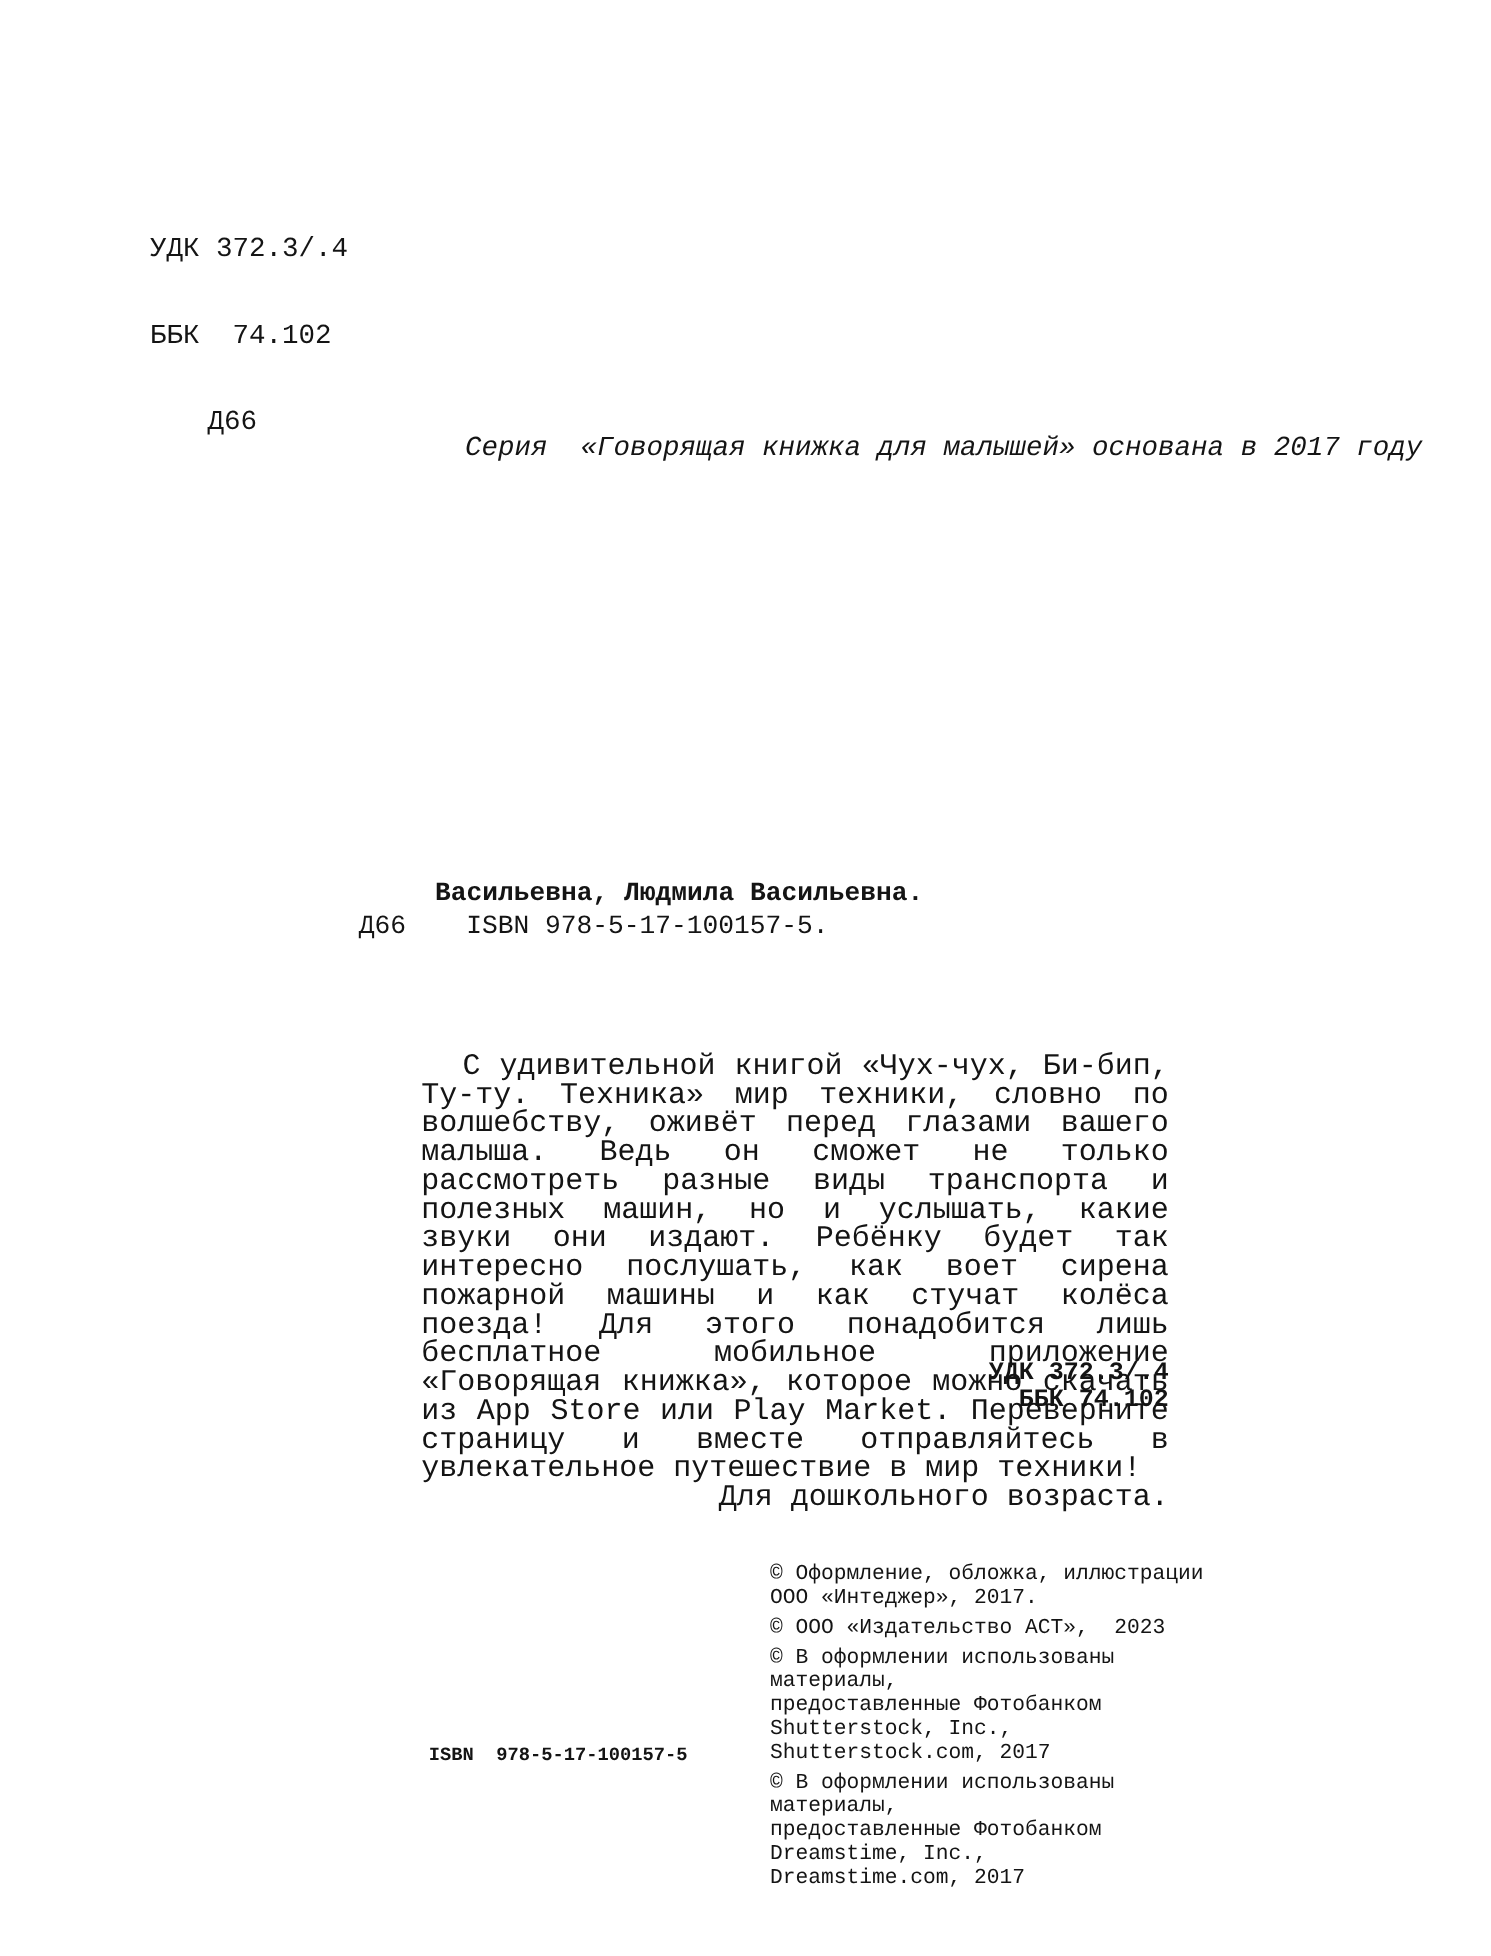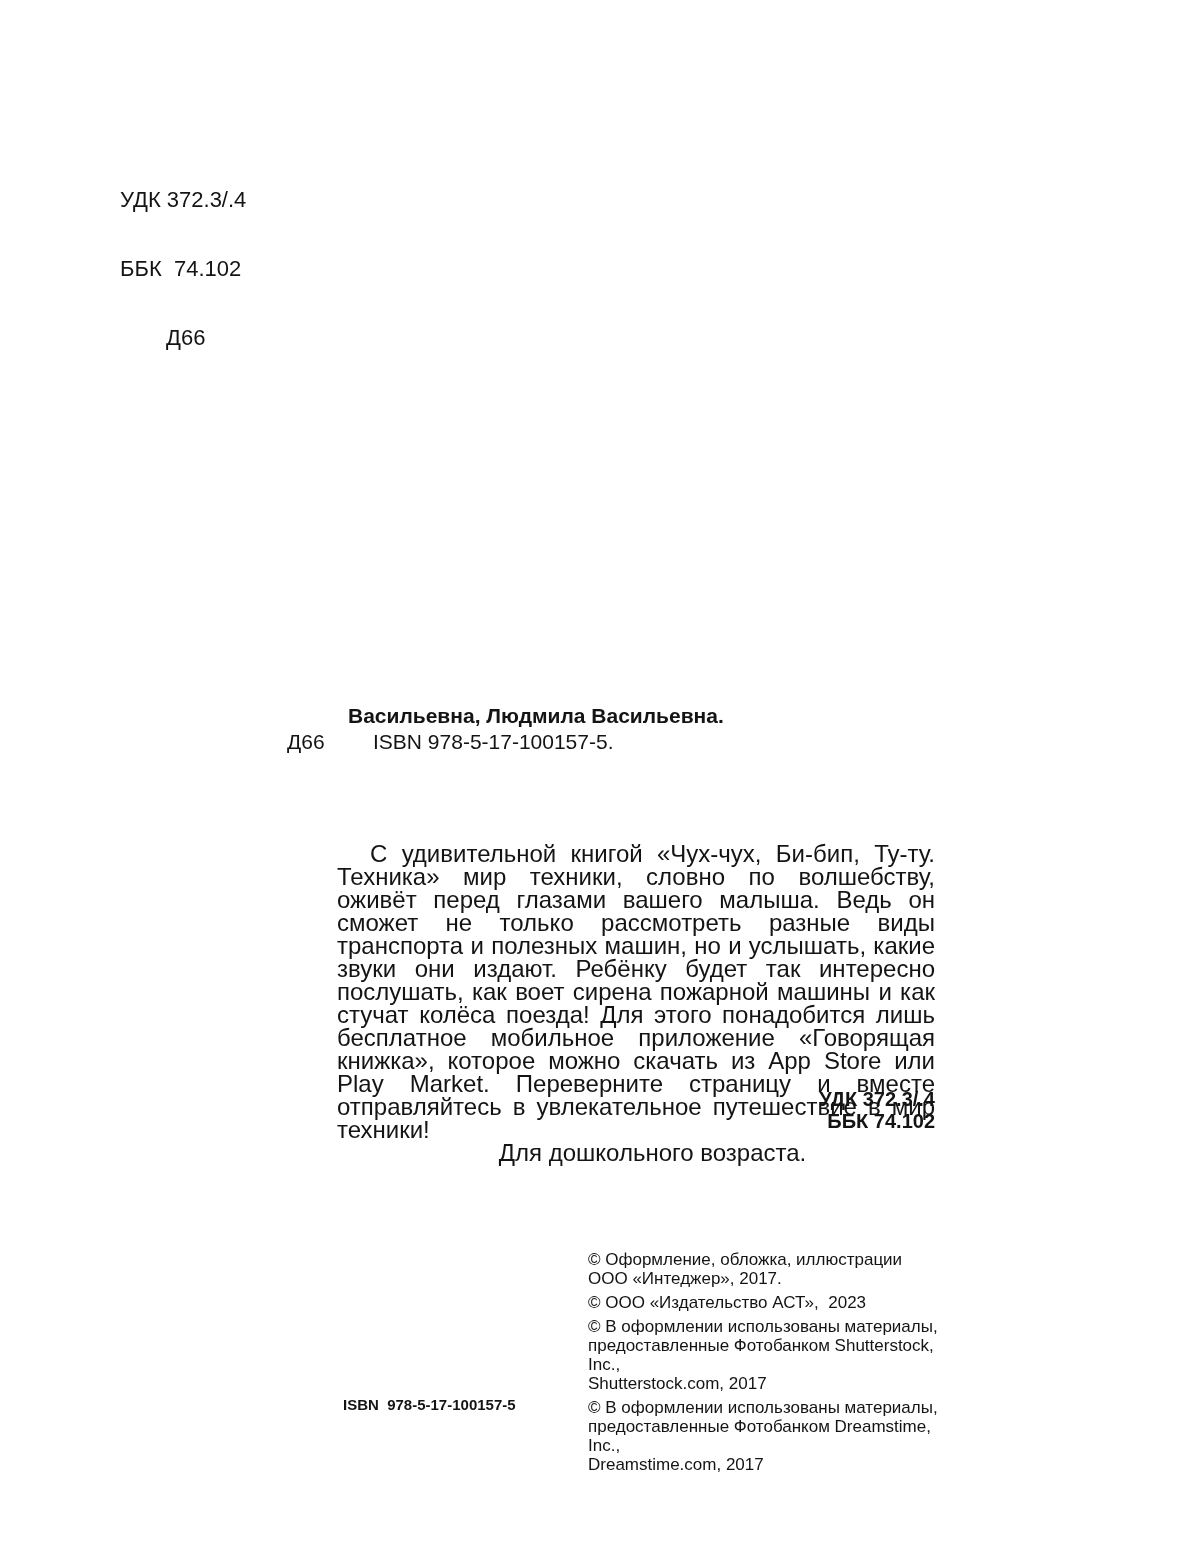--- a/index.html
+++ b/index.html
@@ -3,21 +3,21 @@
 <meta charset="utf-8">
 <style>
   html, body { margin: 0; padding: 0; background: #e8e8e8; }
   .page {
     position: relative;
     width: 1193px;
     height: 1565px;
     margin: 0 auto;
     background: #ffffff;
     color: #141414;
-    font-family: Liberation Sans, sans-serif;
+    font-family: Liberation Mono, monospace;
     overflow: hidden;
   }
   
   .class-top {
     position: absolute;
     left: 120px;
     top: 142px;
     font-size: 22px;
     line-height: 23px;
     white-space: pre-wrap;
@@ -63,37 +63,37 @@
   .annotation {
     position: absolute;
     left: 337px;
     top: 842px;
     width: 598px;
     font-size: 24px;
     line-height: 23px;
     text-align: justify;
   }
   .annotation p { margin: 0; text-indent: 33px; }
-  .annotation .age-note { text-align: center; }
+  .annotation .age-note { text-align: right; }
 
   
   .class-right {
     position: absolute;
     right: 258px;
     top: 1088px;
     text-align: right;
     font-weight: bold;
     font-size: 20px;
     line-height: 22px;
   }
 
   
   .copyright {
     position: absolute;
-    left: 588px;
+    left: 616px;
     top: 1250px;
     width: 362px;
     font-size: 17px;
     line-height: 19px;
   }
   .copyright p {
     margin: 0 0 5px 0;
     white-space: pre-wrap;
   }
 
@@ -111,20 +111,21 @@
 <body>
 
 <div class="page">
 
   <div class="class-top">
     <div>УДК 372.3/.4</div>
     <div>ББК  74.102</div>
     <div class="author-sign">Д66</div>
   </div>
 
+  <div class="series-note">Серия  «Говорящая книжка для малышей» основана в 2017 году</div>
 
   <div class="biblio">
     <div class="margin-sign">Д66</div>
     <div class="biblio-body">
       <div class="author">Васильевна, Людмила Васильевна.</div>
       <p class="isbn-line">ISBN 978-5-17-100157-5.</p>
     </div>
   </div>
 
   <div class="annotation">

